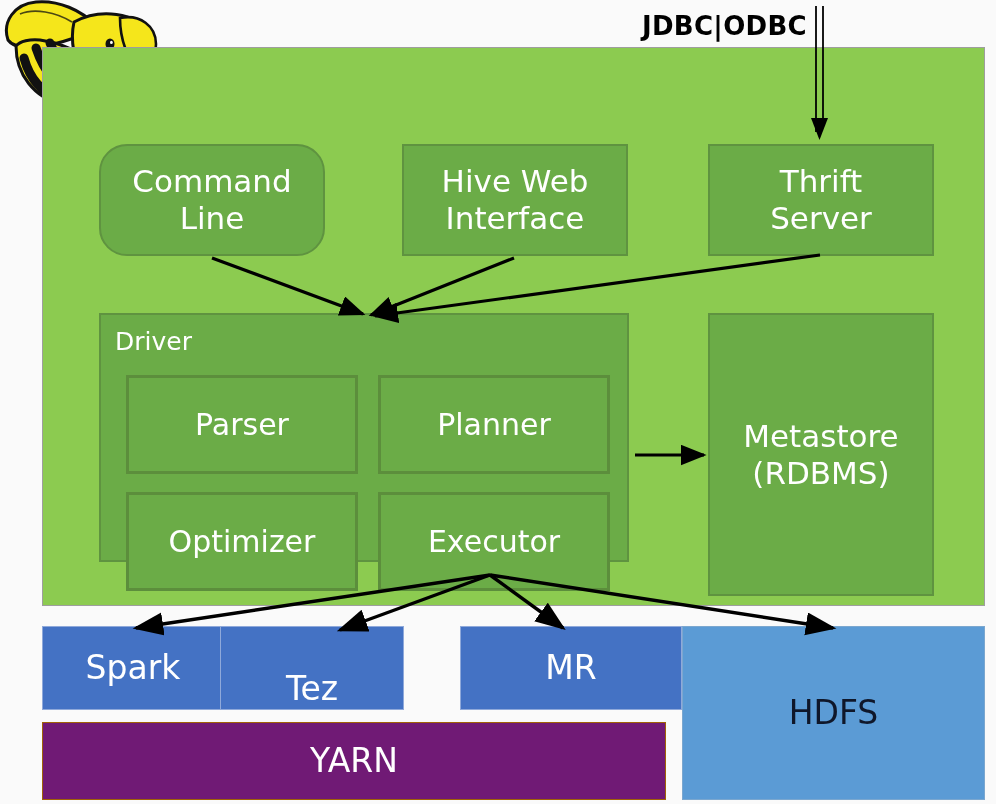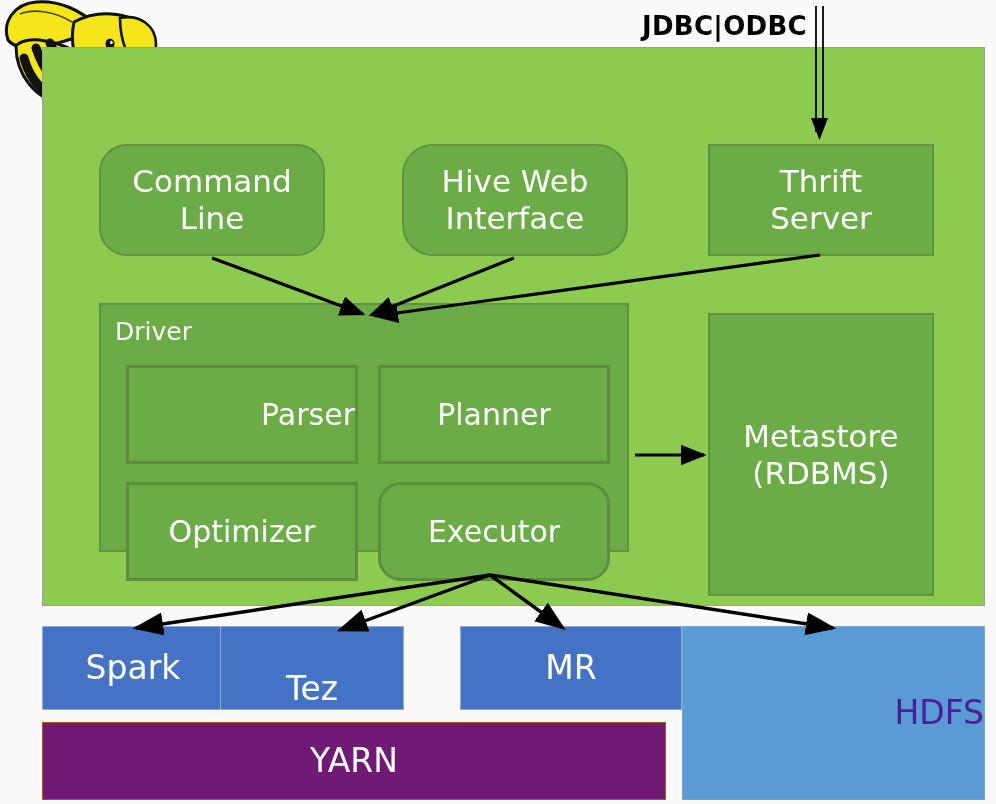--- a/index.html
+++ b/index.html
@@ -46,46 +46,46 @@
     font-size: 31px;
   }
   .inner-box {
     background: #6BAC47;
     border: 3px solid #5C8E3C;
     font-size: 30px;
   }
 
   
   #command-line   { left: 99px;  top: 144px; width: 226px; height: 112px; border-radius: 28px; }
-  #hive-web-if    { left: 402px; top: 144px; width: 226px; height: 112px; border-radius: 31px; }
+  #hive-web-if    { left: 402px; top: 144px; width: 226px; height: 112px; }
   #thrift-server  { left: 708px; top: 144px; width: 226px; height: 112px; }
 
   
   #driver {
     position: absolute;
     left: 99px;
-    top: 303px;
+    top: 313px;
     width: 530px;
     height: 249px;
     background: #6BAC47;
     border: 2px solid #5F9340;
     box-sizing: border-box;
   }
   #driver-label {
     position: absolute;
     left: 14px;
     top: 14px;
     color: #ffffff;
     font-size: 25px;
     line-height: 1;
   }
-  #parser    { left: 25px;  top: 60px;  width: 232px; height: 99px; justify-content: flex-end; }
+  #parser    { left: 25px;  top: 60px;  width: 232px; height: 99px; }
   #planner   { left: 277px; top: 60px;  width: 232px; height: 99px; }
   #optimizer { left: 25px;  top: 177px; width: 232px; height: 99px; }
-  #executor  { left: 277px; top: 177px; width: 232px; height: 99px; border-radius: 23px; }
+  #executor  { left: 277px; top: 177px; width: 232px; height: 99px; }
 
   
   #metastore {
     left: 708px; top: 313px; width: 226px; height: 283px;
     flex-direction: column;
   }
 
   
   .blue-box {
     background: #4472C4;
@@ -101,23 +101,22 @@
     left: 42px; top: 722px; width: 624px; height: 78px;
     background: #701a75;
     border: 1px solid #a16207;
     color: #ffffff;
     font-size: 33px;
   }
   #hdfs {
     left: 682px; top: 626px; width: 303px; height: 174px;
     background: #5B9BD5;
     border: 1px solid #7BA7CF;
-    color: #4c1d95;
+    color: #0f172a;
     font-size: 33px;
-    justify-content: flex-end;
   }
 
   
   #jdbc-odbc-label {
     position: absolute;
     left: 642px;
     top: 11px;
     font-size: 26px;
     font-weight: bold;
     color: #000000;

